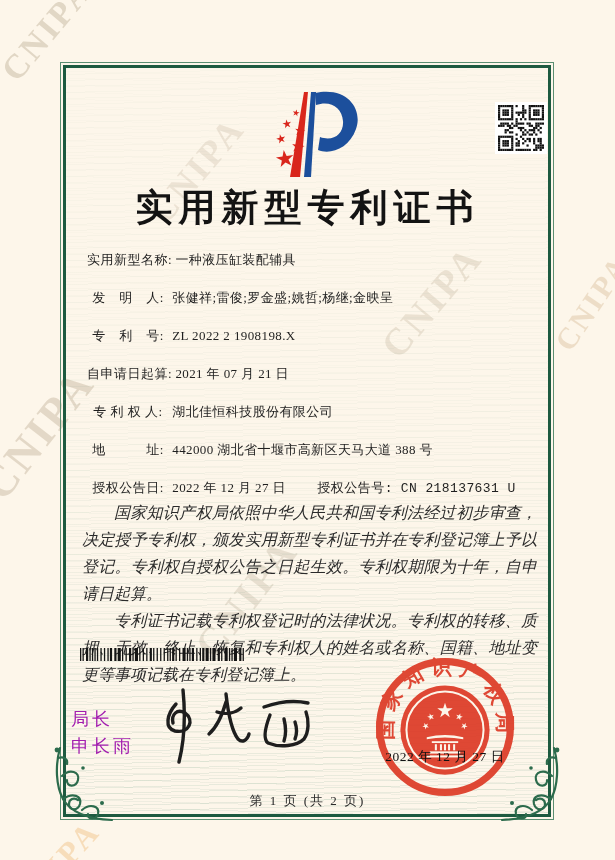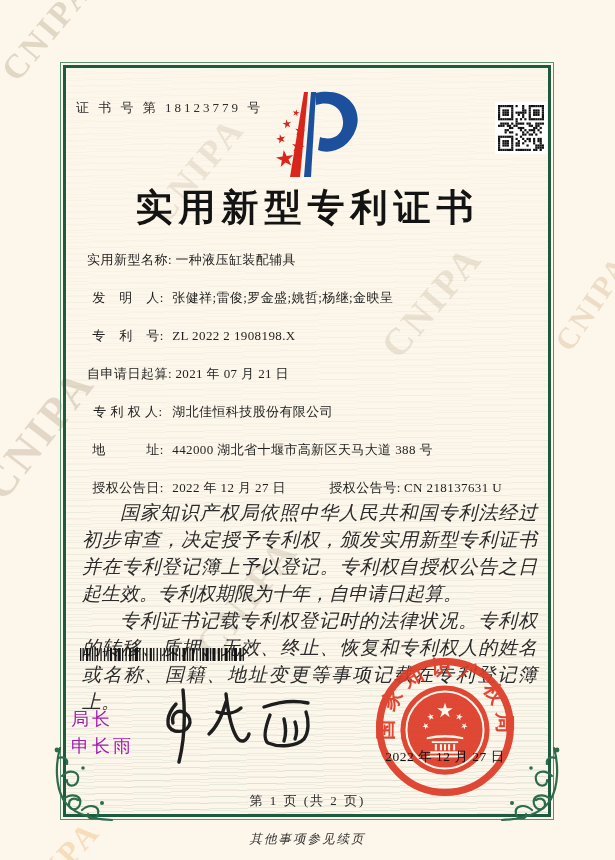--- a/index.html
+++ b/index.html
@@ -37,23 +37,23 @@
 
   .logo { position:absolute; left:244px; top:90px; width:126px; height:90px; }
 
   .title { position:absolute; left:0; top:183px; width:615px; text-align:center;
            font-size:37px; font-weight:bold; letter-spacing:6px; color:#131313; }
 
   .fields { position:absolute; left:87px; top:251px; width:452px; font-size:13px; color:#1f1f1f; }
   .f-row { height:38px; line-height:18px; white-space:nowrap; }
   .f-label { display:inline-block; min-width:82px; letter-spacing:.5px;text-align:center; }
   .f-value { letter-spacing:.4px; }
-  .f-pair2 { margin-left:40px; }
-
-  .paras { position:absolute; left:82px; top:499px; width:455px; font-size:19px; line-height:27px;
+  .f-pair2 { margin-left:28px;font-family:Liberation Mono, monospace; }
+
+  .paras { position:absolute; left:82px; top:499px; width:455px; font-size:16px; line-height:27px;
            color:#2b2b2b; text-align:justify; font-style:italic; }
   .paras p { text-indent:2em; }
 
   .barcode { position:absolute; left:80px; top:648px; width:168px; height:13px; }
   .barcode svg { display:block; width:168px; height:13px; }
 
   .official { position:absolute; left:71px; top:706px; font-family:"Liberation Sans", sans-serif;
               font-size:18px; color:#a21caf; letter-spacing:3px; line-height:27px; }
 
   .signature { position:absolute; left:146px; top:684px; width:180px; height:84px; }
@@ -82,21 +82,20 @@
   <span class="wm wm4">CNIPA</span>
   <span class="wm wm5">CNIPA</span>
   <span class="wm wm6">CNIPA</span>
   <span class="wm wm7">CNIPA</span>
 
   <div class="frame">
     <div class="frame-inner"></div>
   </div>
   <div class="guilloche"></div>
 
-  <div class="cert-no">证 书 号 第 18123779 号</div>
 
   <div class="qr">
       <svg viewBox="0 0 21 21">
         <rect x="0" y="0" width="1" height="1" fill="#111"></rect>
         <rect x="1" y="0" width="1" height="1" fill="#111"></rect>
         <rect x="2" y="0" width="1" height="1" fill="#111"></rect>
         <rect x="3" y="0" width="1" height="1" fill="#111"></rect>
         <rect x="4" y="0" width="1" height="1" fill="#111"></rect>
         <rect x="5" y="0" width="1" height="1" fill="#111"></rect>
         <rect x="6" y="0" width="1" height="1" fill="#111"></rect>
@@ -491,15 +490,14 @@
       <path d="M10,30 C18,22 28,26 26,34 C24,42 14,41 15,34"></path>
       <path d="M30,64 C38,57 48,60 46,68 C44,74 36,74 36,68"></path>
       <path d="M6,12 C12,10 16,13 15,18"></path>
       <circle cx="5" cy="4" r="2.4" fill="#2c6b4c" stroke="none"></circle>
       <circle cx="50" cy="57" r="2" fill="#2c6b4c" stroke="none"></circle>
       <circle cx="31" cy="22" r="1.8" fill="#2c6b4c" stroke="none"></circle>
     </svg>
   </div>
 
   <div class="page-info">第 1 页 (共 2 页)</div>
-  <div class="cont-note">其他事项参见续页</div>
 
 </div>
 
 </body></html>

